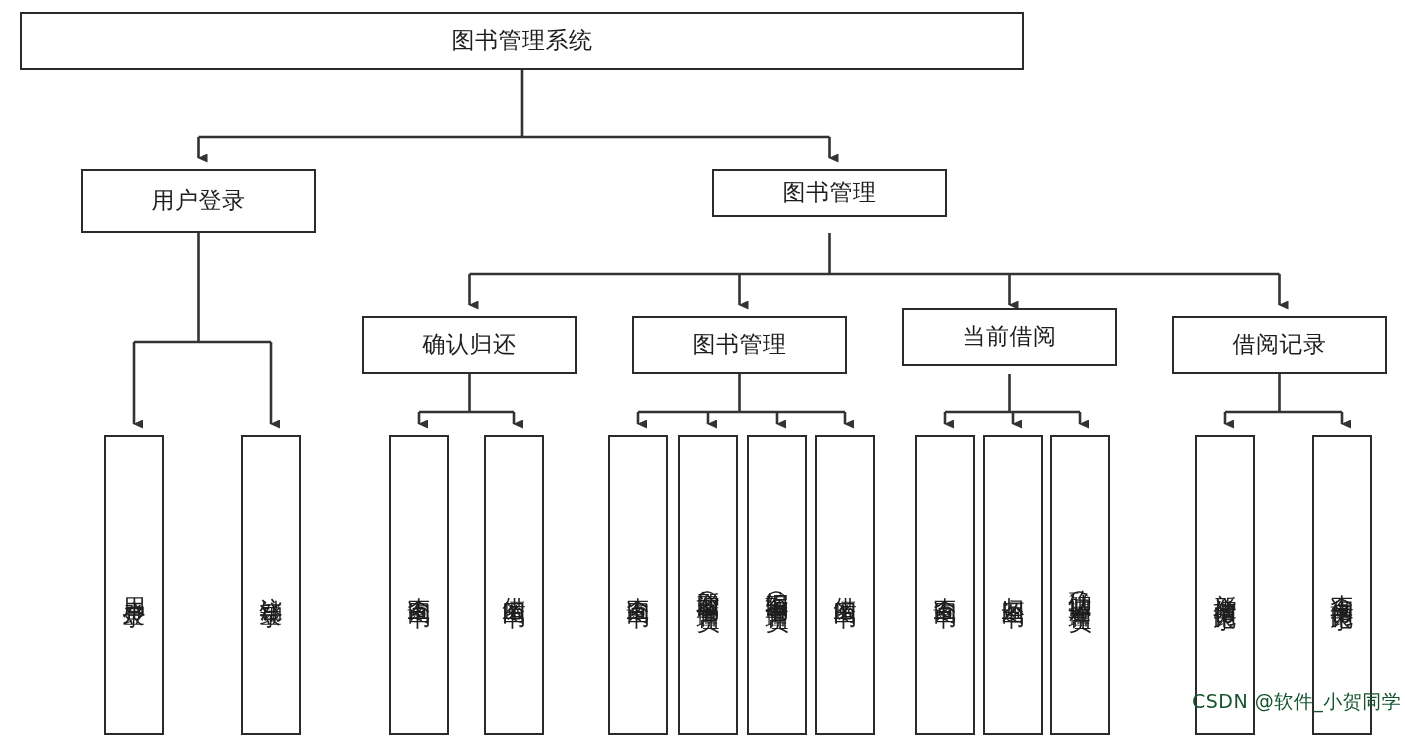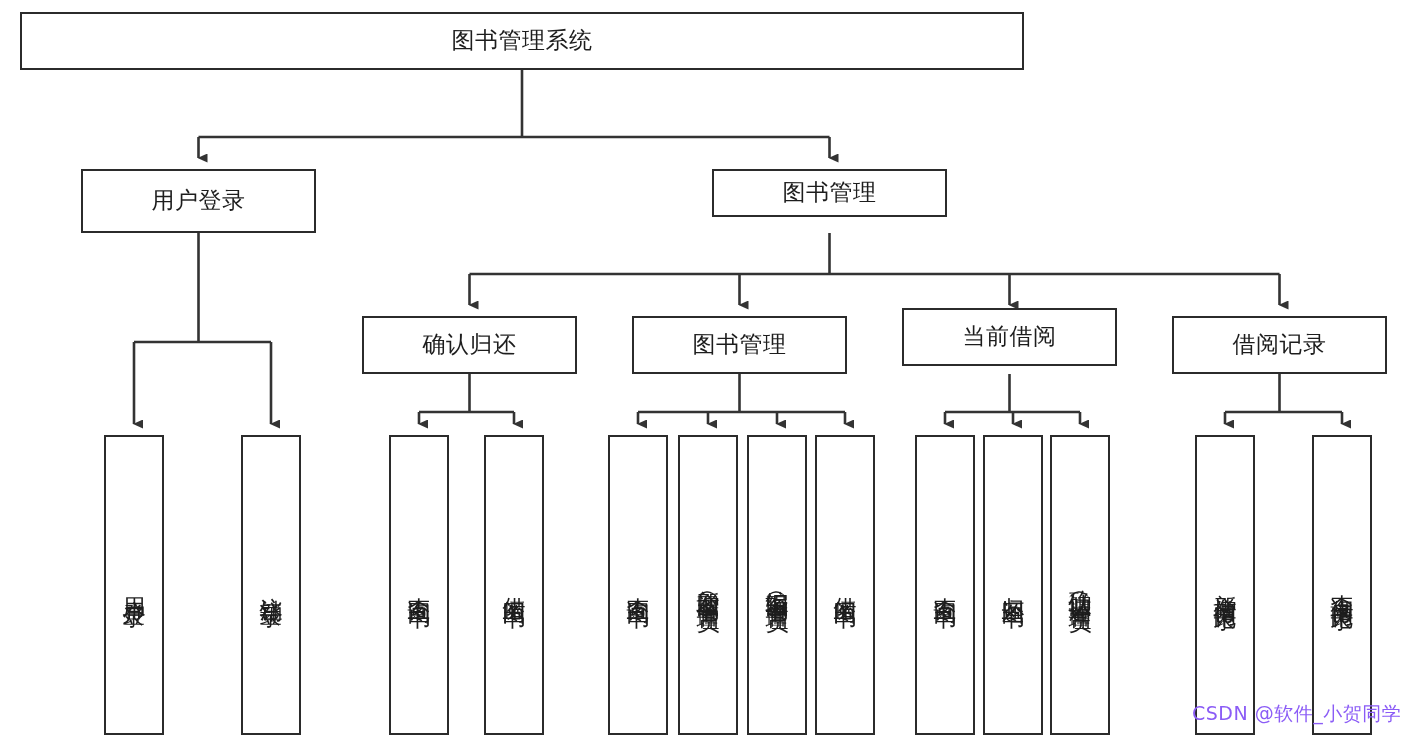--- a/index.html
+++ b/index.html
@@ -165,15 +165,15 @@
         <span class="node-label-v">确认归还（管理员）</span>
       </div>
       <div class="node-box" style="left: 1195px; top: 435px; width: 60px; height: 300px;">
         <span class="node-label-v">新增借阅记录</span>
       </div>
       <div class="node-box" style="left: 1312px; top: 435px; width: 60px; height: 300px;">
         <span class="node-label-v">查询借阅记录</span>
       </div>
     </div>
 
-  <div class="watermark" style="left: 1192px; top: 689px; color: #8b5cf6; margin-top: 12px;">CSDN @软件_小贺同学</div>
+  <div class="watermark" style="left: 1192px; top: 689px; color: #14532d;">CSDN @软件_小贺同学</div>
 
 </div>
 
 </body></html>

